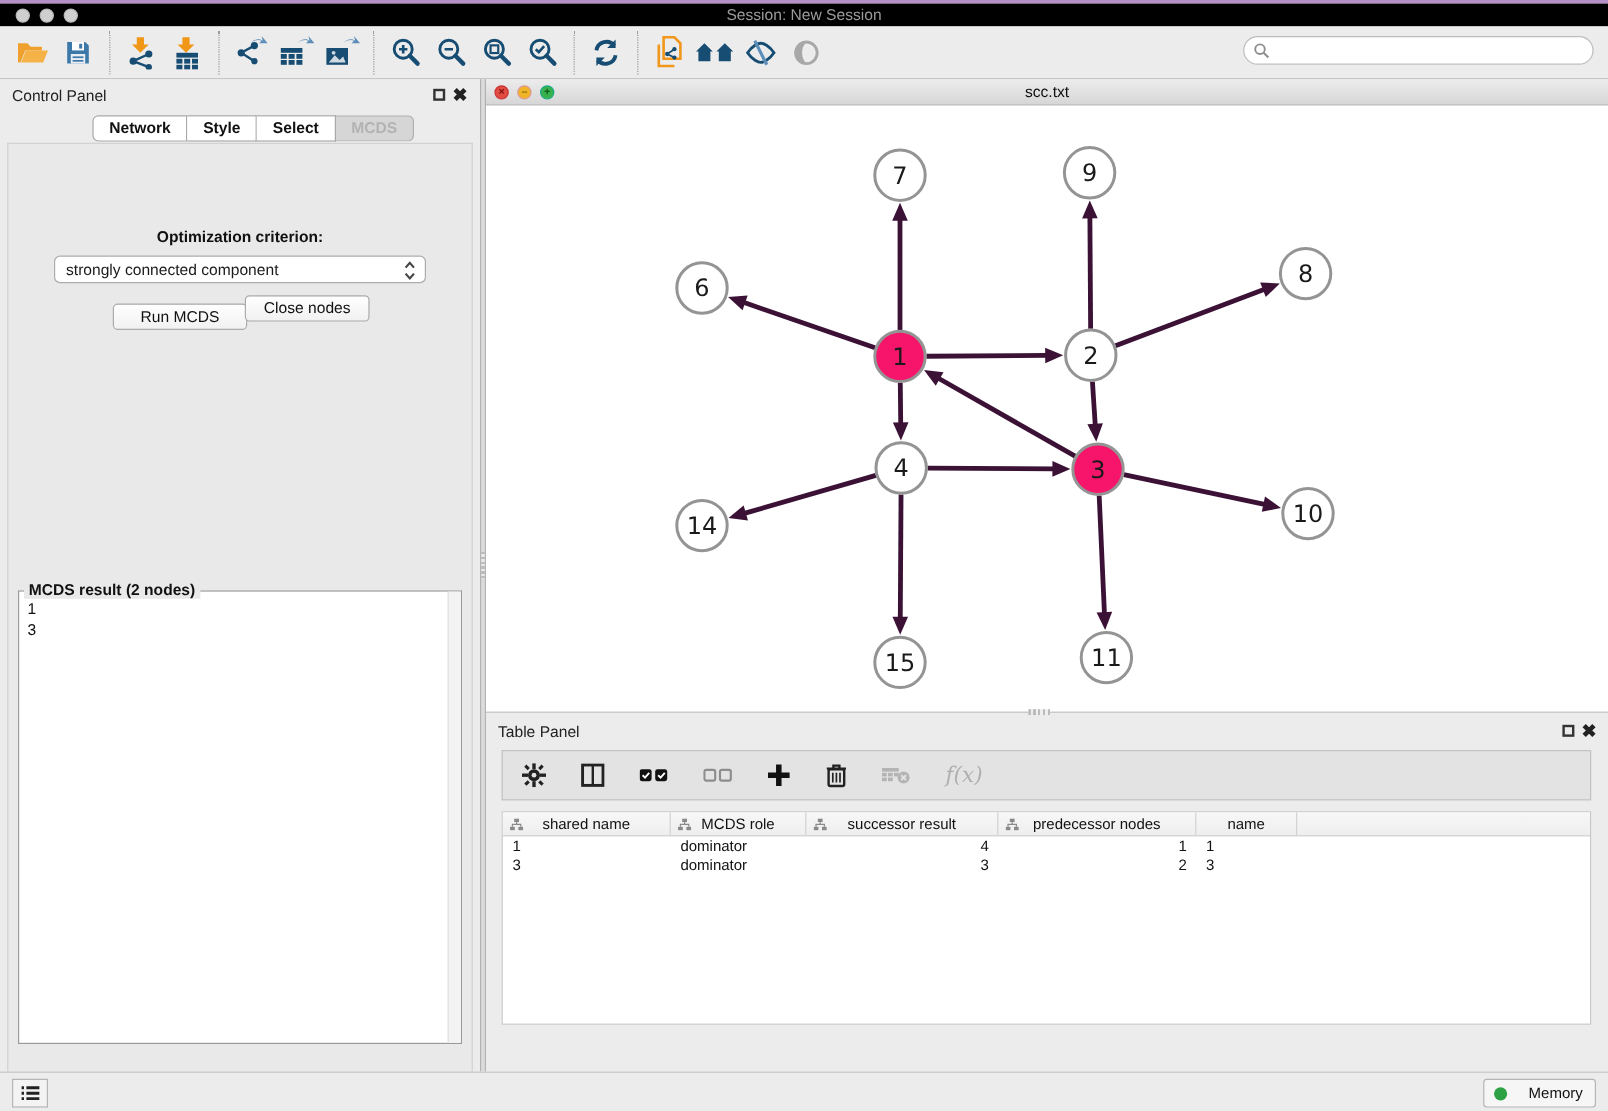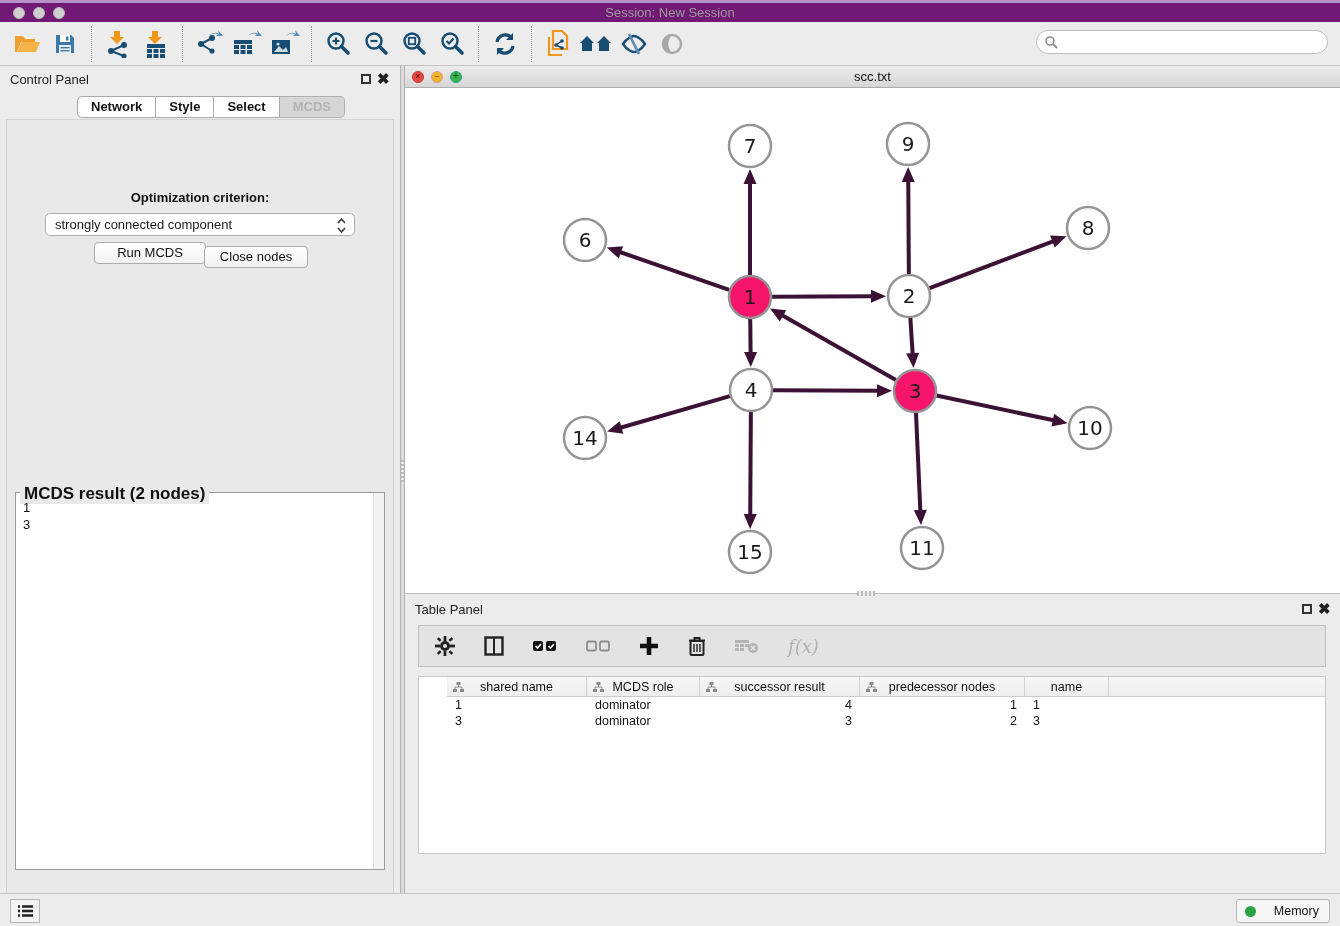--- a/index.html
+++ b/index.html
@@ -1,21 +1,21 @@
 <!DOCTYPE html>
 <html><head>
 <meta charset="utf-8">
 <style>
   * { margin:0; padding:0; box-sizing:border-box; }
   html,body { width:1340px; height:926px; overflow:hidden; }
   body { font-family:"Liberation Sans", sans-serif; background:#ececec; position:relative; font-size:13px; color:#1a1a1a; }
 
   
   .top-accent { position:absolute; left:0; top:0; width:1340px; height:3px; background:#b690c6; }
-  .titlebar { position:absolute; left:0; top:3px; width:1340px; height:19px; background:#701a75; display:flex; align-items:center; }
+  .titlebar { position:absolute; left:0; top:3px; width:1340px; height:19px; background:#000000; display:flex; align-items:center; }
   .traffic-gray { width:12px; height:12px; border-radius:50%; background:#cfcfcf; border:1px solid #b9b9b9; margin-left:8px; }
   .traffic-gray:first-child { margin-left:13px; }
   .win-title { position:absolute; left:0; right:0; text-align:center; color:#9b9b9b; font-size:13px; }
 
   
   .main-toolbar { position:absolute; left:0; top:22px; width:1340px; height:44px; background:#ececec; border-bottom:1px solid #c6c6c6; display:flex; align-items:center; padding-left:8px; }
   .tb-btn { width:34px; height:34px; display:flex; align-items:center; justify-content:center; margin:0 2px; }
   .tb-sep { width:1px; height:36px; border-left:1px dotted #9a9a9a; margin:0 7px; }
   .search-wrap { position:absolute; right:12px; top:8px; width:292px; height:24px; }
   .search-field { width:100%; height:100%; border:1px solid #bdbdbd; border-radius:12px; background:#fff; padding:0 8px 0 26px; font-size:13px; outline:none; }
@@ -31,21 +31,21 @@
   .tab { height:22px; line-height:20px; padding:0 13px; background:#fff; border:1px solid #a9a9a9; border-left:none; font-size:13px; font-weight:bold; color:#111; text-align:center; }
   .tab.first { border-left:1px solid #a9a9a9; border-radius:5px 0 0 5px; }
   .tab.last { border-radius:0 5px 5px 0; }
   .tab.disabled-active { background:#d6d6d6; color:#b3b3b3; border-color:#b0b0b0; }
   .cp-content { position:absolute; left:6px; top:53px; width:388px; height:823px; background:#e9e9e9; border:1px solid #d2d2d2; border-bottom:none; }
   .opt-label { position:absolute; left:0; width:100%; top:70px; text-align:center; font-size:13px; font-weight:bold; color:#111; }
   .combo { position:absolute; left:38px; top:93px; width:310px; height:23px; background:#fff; border:1px solid #adadad; border-radius:5px; display:flex; align-items:center; padding-left:9px; font-size:13px; }
   .combo-arrows { position:absolute; right:7px; top:3px; }
   .btn { position:absolute; height:22px; background:linear-gradient(#ffffff,#f1f1f1); border:1px solid #acacac; border-radius:4px; font-size:13px; text-align:center; line-height:20px; color:#111; }
   .mcds-fieldset { position:absolute; left:8px; top:372px; width:370px; height:378px; border:1px solid #9a9a9a; background:#fff; }
-  .mcds-legend { position:absolute; left:4px; top:-9px; background:#e9e9e9; padding:0 4px; font-size:17px; font-weight:bold; color:#111; }
+  .mcds-legend { position:absolute; left:4px; top:-9px; background:#e9e9e9; padding:0 4px; font-size:13px; font-weight:bold; color:#111; }
   .mcds-list { position:absolute; left:0; top:2px; right:11px; bottom:0; padding:4px 0 0 7px; font-size:13px; line-height:17px; color:#111; }
   .mcds-scroll { position:absolute; right:0; top:0; width:11px; height:100%; background:#f3f3f3; border-left:1px solid #e0e0e0; }
 
   
   .v-splitter { position:absolute; left:400px; top:66px; width:5px; height:827px; background:#dcdcdc; border-left:1px solid #b2b2b2; border-right:1px solid #b2b2b2; }
   .v-handle { position:absolute; left:0; top:394px; width:3px; height:22px; background:repeating-linear-gradient(#bbb 0 2px,#e8e8e8 2px 4px); }
 
   
   .net-window { position:absolute; left:405px; top:66px; width:935px; height:530px; }
   .net-titlebar { position:absolute; left:0; top:0; width:100%; height:22px; background:linear-gradient(#ececec,#d6d6d6); border-bottom:1px solid #adadad; display:flex; align-items:center; }
@@ -55,21 +55,21 @@
   .tl.green { background:#37b24d; border:1px solid #2a8; color:#0f5c1d; }
   .net-title { position:absolute; left:0; right:0; text-align:center; font-size:13px; color:#111; }
   .net-canvas { position:absolute; left:0; top:22px; width:935px; height:506px; background:#fff; border-bottom:1px solid #bdbdbd; }
   .h-handle { position:absolute; left:452px; bottom:-3px; width:18px; height:5px; background:repeating-linear-gradient(90deg,#bbb 0 2px,#eee 2px 4px); }
 
   
   .table-panel { position:absolute; left:405px; top:596px; width:935px; height:297px; background:#ececec; }
   .tp-toolbar { position:absolute; left:13px; top:29px; width:908px; height:42px; background:#e3e3e3; border:1px solid #c2c2c2; display:flex; align-items:center; padding-left:16px; }
   .tp-icon { margin-right:29px; display:flex; align-items:center; }
   .fx-label { font-family:"DejaVu Serif", serif; font-style:italic; font-size:18px; color:#b0b0b0; }
-  .data-table { position:absolute; left:13px; top:80px; width:908px; height:178px; background:#fff; border:1px solid #c8c8c8;padding-left:28px; }
+  .data-table { position:absolute; left:13px; top:80px; width:908px; height:178px; background:#fff; border:1px solid #c8c8c8; }
   .dt-header { display:flex; height:20px; background:linear-gradient(#f7f7f7,#eeeeee); border-bottom:1px solid #cccccc; }
   .dt-hcell { border-right:1px solid #d2d2d2; display:flex; align-items:center; justify-content:center; font-size:12.5px; color:#111; gap:6px; position:relative; }
   .dt-hcell .tree-ic { position:absolute; left:6px; top:5px; }
   .dt-row { display:flex; height:16px; font-size:12.5px; color:#111; }
   .dt-cell { padding:0 8px; line-height:16px; white-space:nowrap; overflow:hidden; }
   .ra { text-align:right; } .la { text-align:left; }
   .tp-tabs { position:absolute; left:0; width:100%; top:266px; display:flex; justify-content:center; }
 
   
   .status-bar { position:absolute; left:0; top:893px; width:1340px; height:33px; background:#ececec; border-top:1px solid #c6c6c6; }
@@ -251,21 +251,21 @@
   </div>
   <div class="cp-content">
     <div class="opt-label">Optimization criterion:</div>
     <div class="combo">
       <span>strongly connected component</span>
       <svg class="combo-arrows" width="11" height="17" viewBox="0 0 11 17">
           <path d="M2 6l3.5-4L9 6" fill="none" stroke="#444" stroke-width="1.8"></path>
           <path d="M2 11l3.5 4L9 11" fill="none" stroke="#444" stroke-width="1.8"></path>
         </svg>
     </div>
-    <div class="btn" style="left:87px; top:122px; width:112px;">Run MCDS</div>
+    <div class="btn" style="left:87px; top:133px; width:112px;">Run MCDS</div>
     <div class="btn" style="left:197px; top:126px; width:104px;">Close nodes</div>
     <div class="mcds-fieldset">
       <div class="mcds-legend">MCDS result (2 nodes)</div>
       <div class="mcds-list">
         <div>1</div>
         <div>3</div>
       </div>
       <div class="mcds-scroll"></div>
     </div>
   </div>

